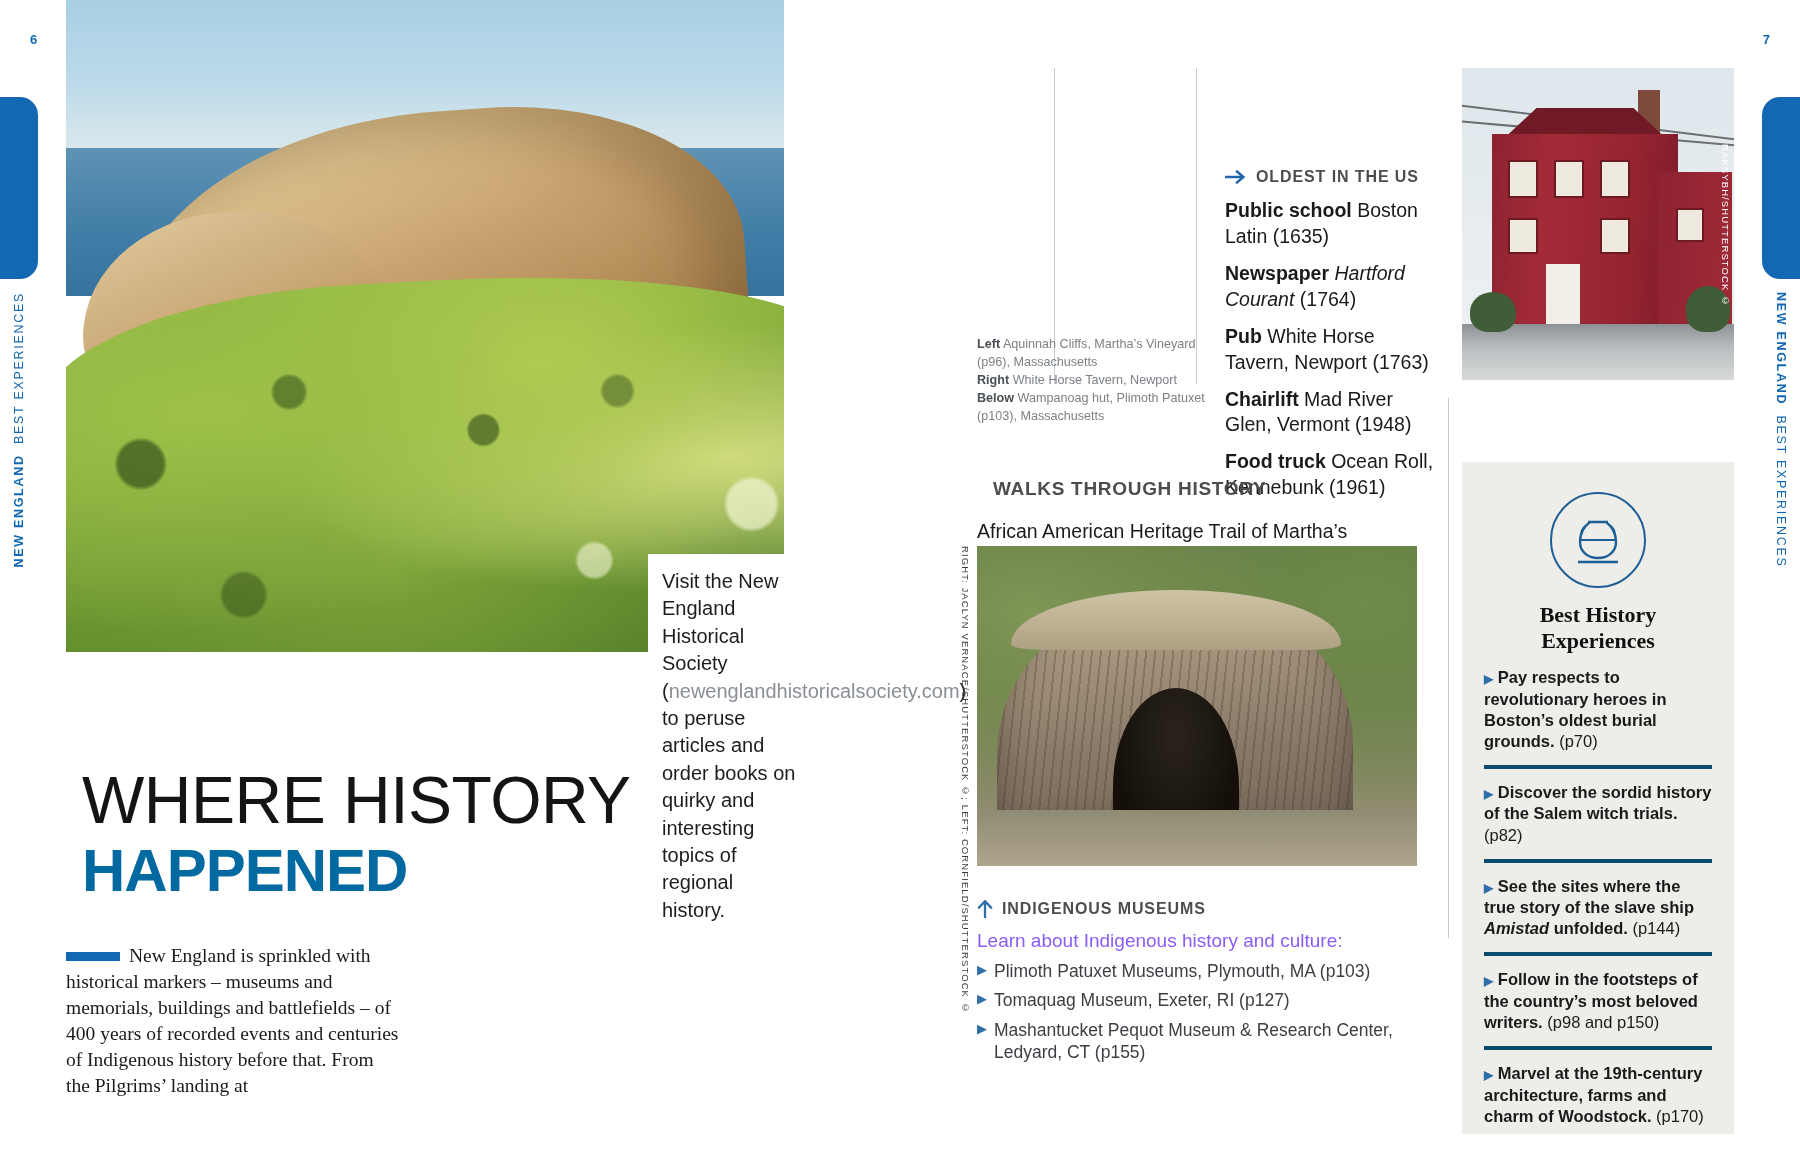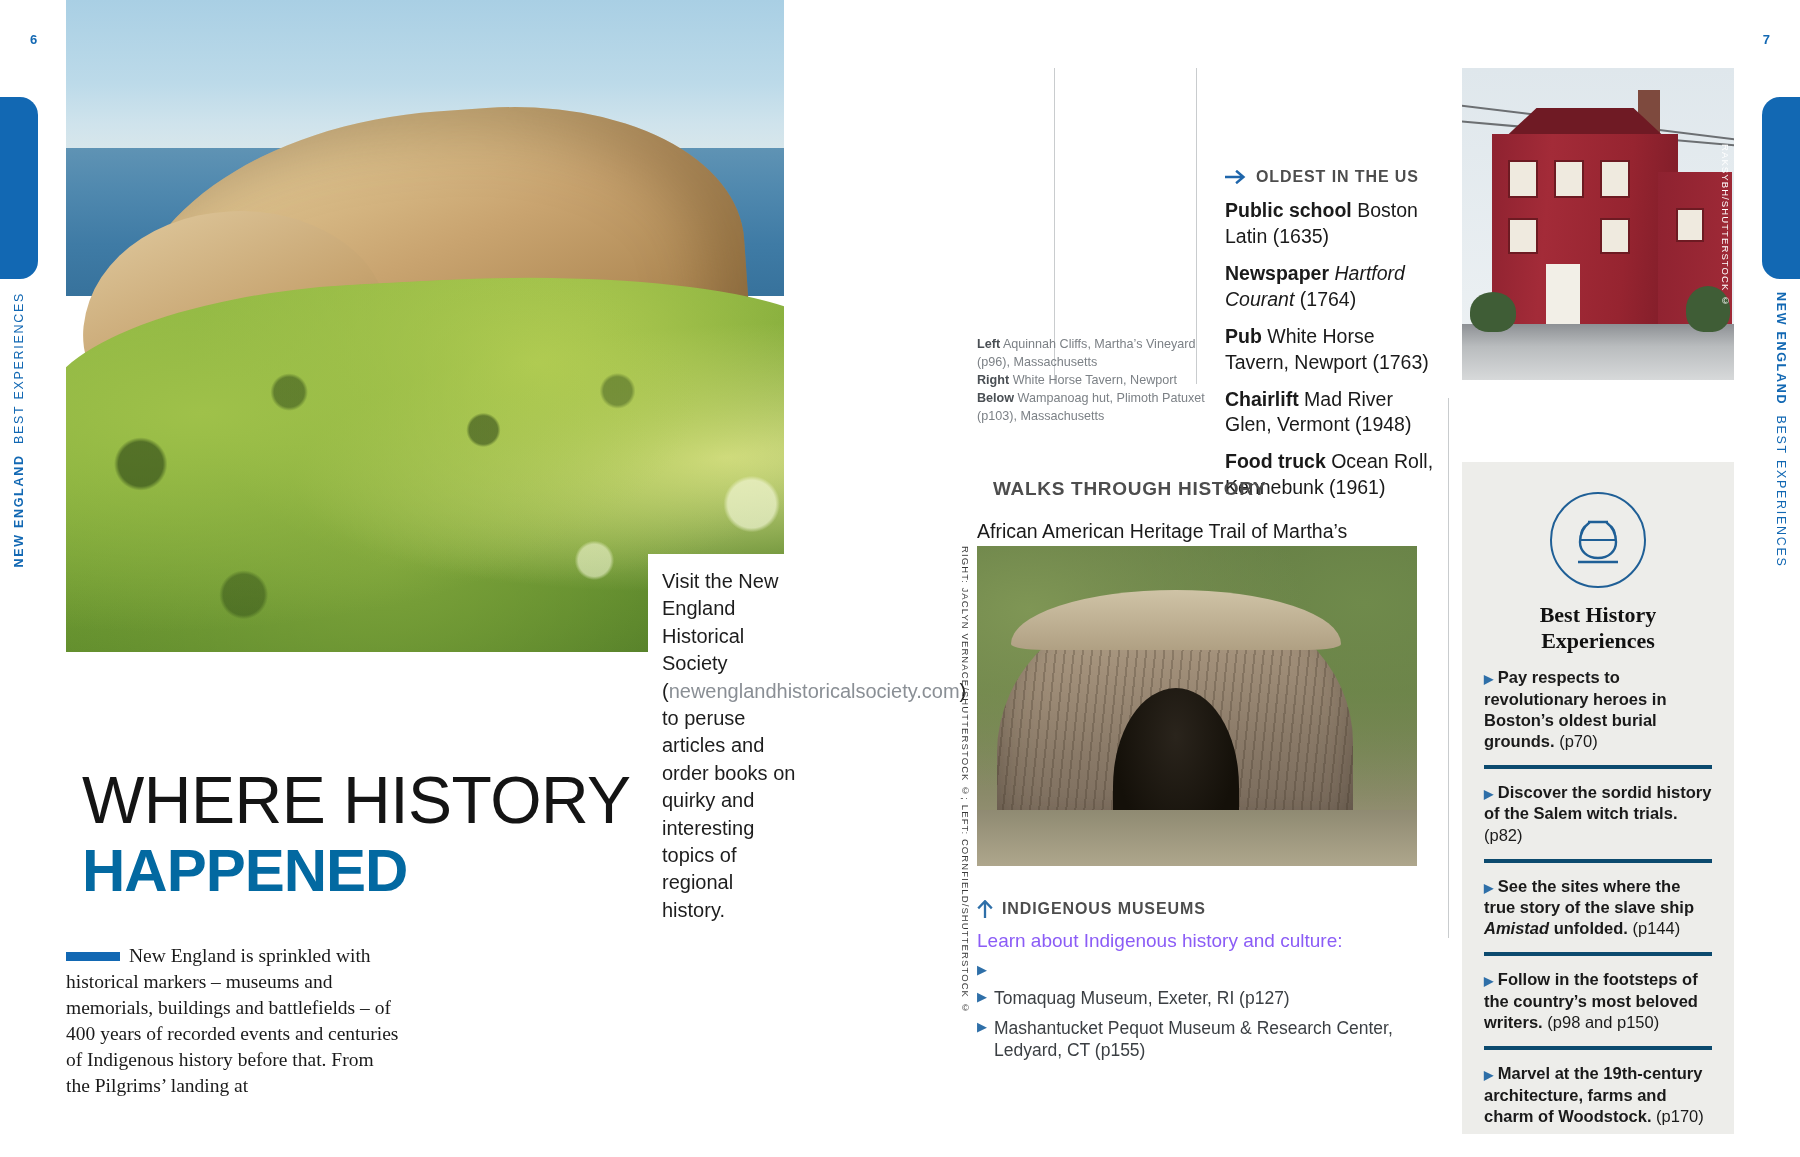--- a/index.html
+++ b/index.html
@@ -376,20 +376,21 @@
   <div class="indig">
     <div class="arrow-head">
       <svg width="16" height="18" viewBox="0 0 16 18">
         <path d="M8 18V2M2 7.5L8 1.2 14 7.5" fill="none" stroke="#2e6fa8" stroke-width="2.3" stroke-linecap="square"></path>
       </svg>
       <span>INDIGENOUS MUSEUMS</span>
     </div>
     <div class="lead">Learn about Indigenous history and culture:</div>
     <div class="item">
         <span class="tri">▶</span>
+        <span>Plimoth Patuxet Museums, Plymouth, MA (p103)</span>
       </div>
     <div class="item">
         <span class="tri">▶</span>
         <span>Tomaquag Museum, Exeter, RI (p127)</span>
       </div>
     <div class="item">
         <span class="tri">▶</span>
         <span>Mashantucket Pequot Museum &amp; Research Center, Ledyard, CT (p155)</span>
       </div>
   </div>

